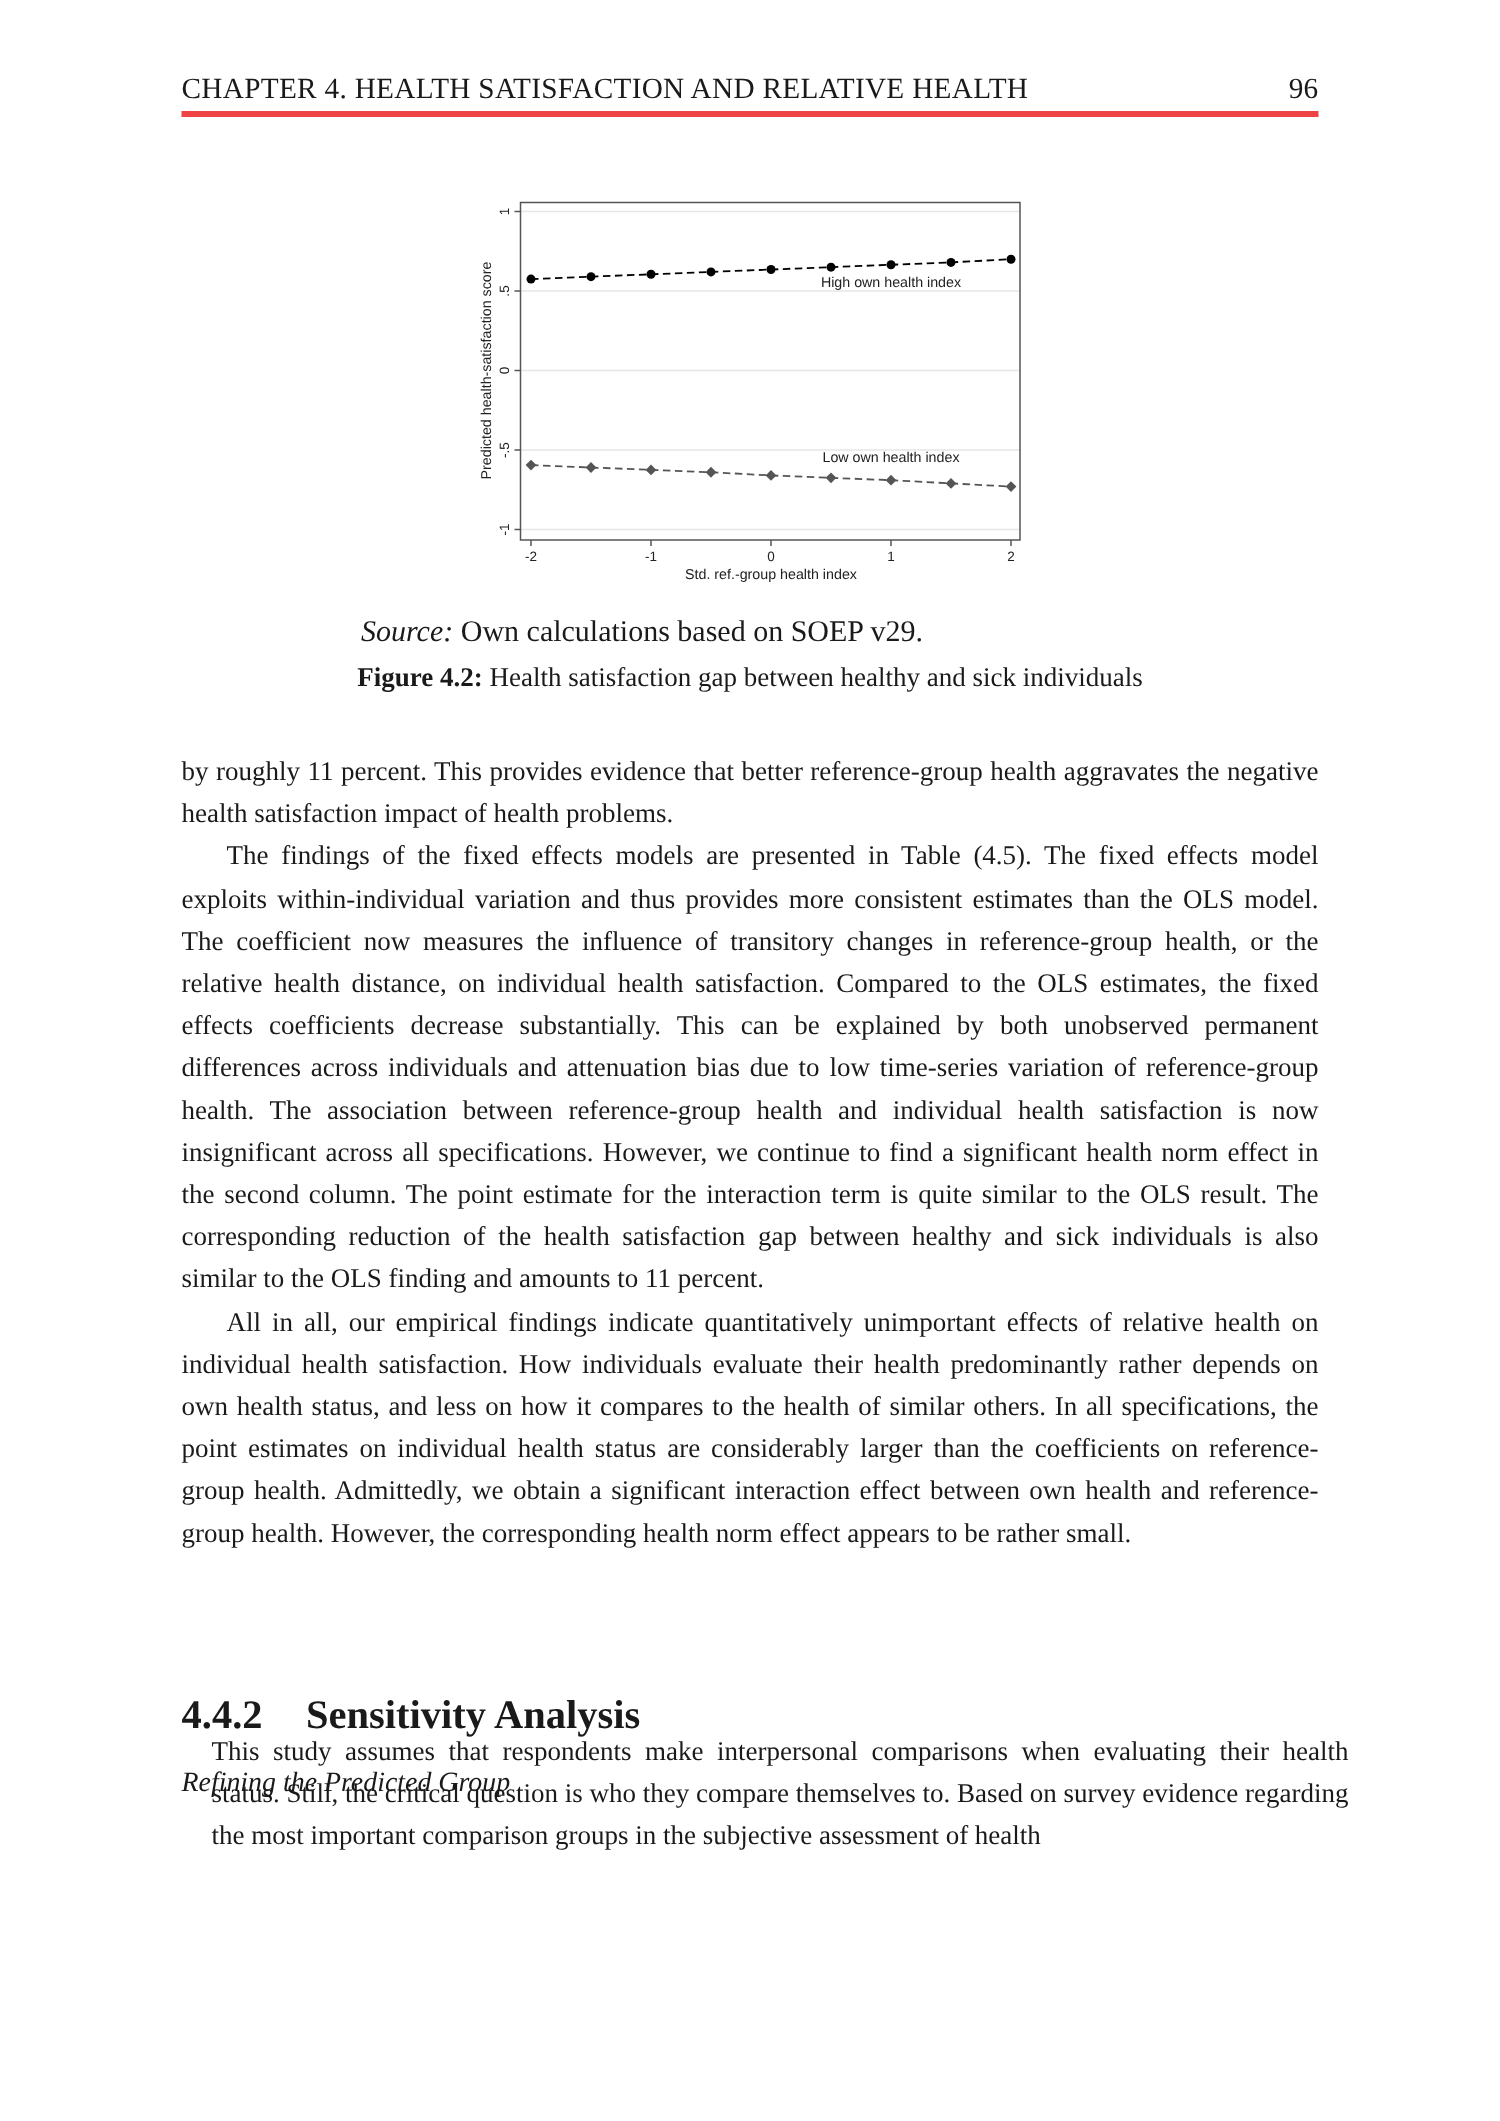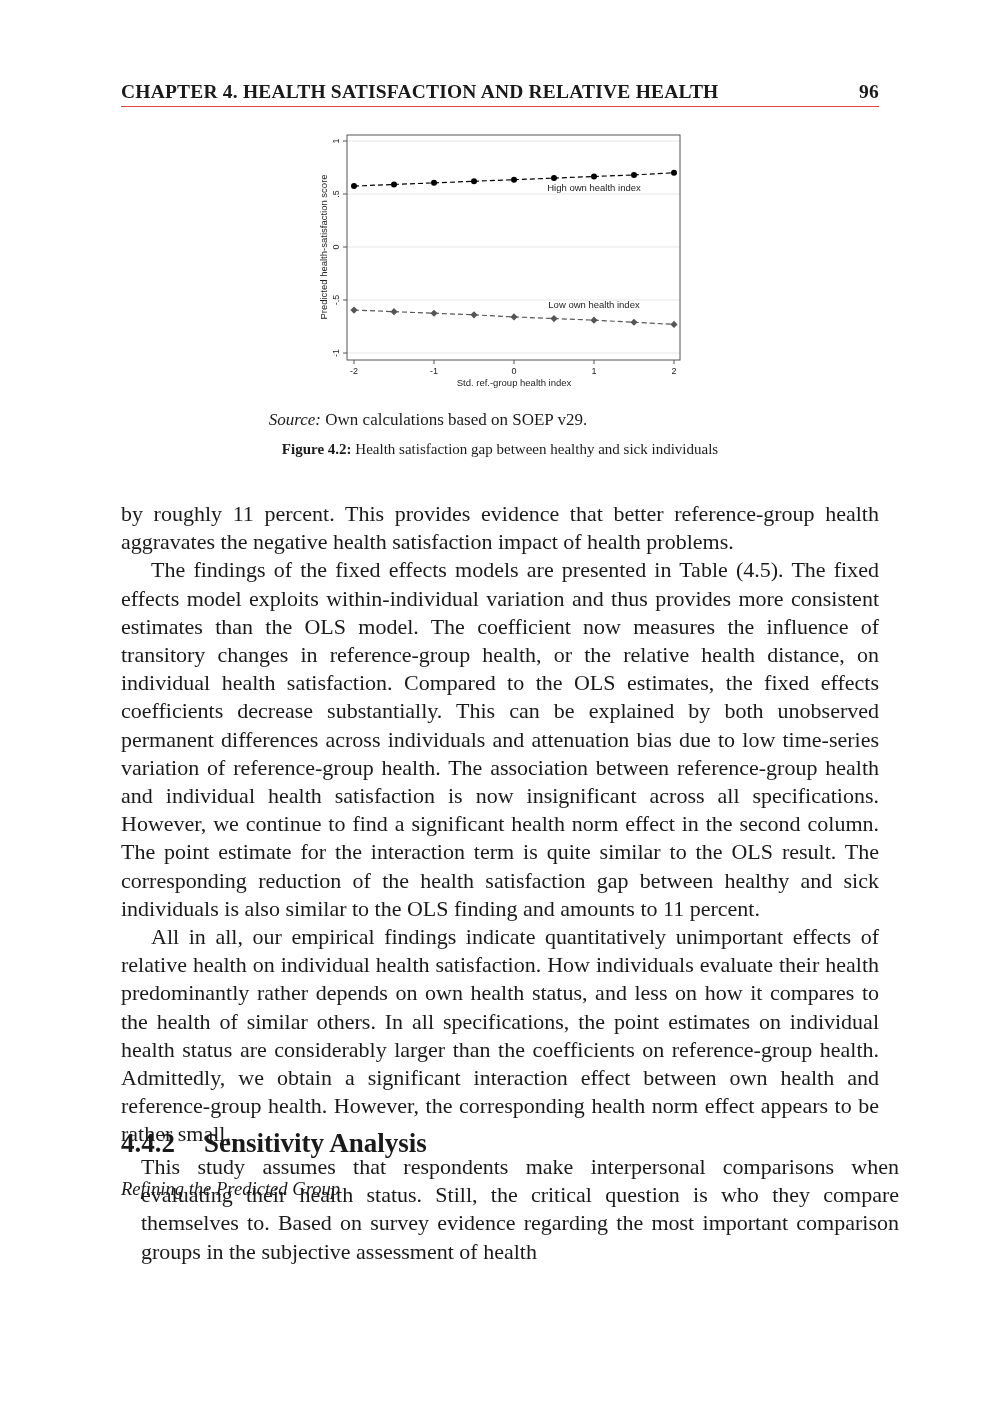--- a/index.html
+++ b/index.html
@@ -1,25 +1,25 @@
 <!DOCTYPE html>
 <html><head>
 <meta charset="utf-8">
 <style>
   html, body { margin:0; padding:0; background:#fff; }
   body { width:1000px; height:1414px; position:relative; font-family:"DejaVu Serif", "Liberation Serif", serif; color:#1a1a1a; }
-  .header { position:absolute; left:121px; top:80px; width:758px; height:26px; border-bottom:1px solid #ef4444; font-size:17.5px; letter-spacing:0.2px;font-weight:bold; }
+  .header { position:absolute; left:121px; top:48px; width:758px; height:26px; border-bottom:4px solid #ef4444; font-size:17.5px; letter-spacing:0.2px; }
   .header .title { position:absolute; left:0; top:1px; font-family:"Liberation Serif", serif; font-size:19.5px; }
   .header .pagenum { position:absolute; right:0; top:1px; font-family:"Liberation Serif", serif; font-size:19.5px;margin-left:48px; }
   #chart { position:absolute; left:300px; top:120px; }
-  .source { position:absolute; left:0; width:856px; top:410px; text-align:center; font-family:"Liberation Serif", serif; font-size:17px; }
+  .source { position:absolute; left:0; width:856px; top:410px; text-align:center; font-family:"Liberation Serif", serif; font-size:20px; }
   .source i { font-style:italic; }
-  .caption { position:absolute; left:0; width:1000px; top:441px; text-align:center; font-family:"Liberation Serif", serif; font-size:15px; }
+  .caption { position:absolute; left:0; width:1000px; top:441px; text-align:center; font-family:"Liberation Serif", serif; font-size:18px; }
   .caption b { font-weight:bold; }
-  .body { position:absolute; left:121px; width:758px; font-family:"Liberation Serif", serif; font-size:22px; line-height:28.2px; text-align:justify; }
+  .body { position:absolute; left:121px; width:758px; font-family:"Liberation Serif", serif; font-size:18px; line-height:28.2px; text-align:justify; }
   .body p { margin:0; }
   .indent { text-indent:30px; }
   .section { position:absolute; left:121px; top:1128px; font-family:"Liberation Serif", serif; font-weight:bold; font-size:27px; }
   .section .num { display:inline-block; width:83px; }
   .subsec { position:absolute; left:121px; top:1178px; font-family:"Liberation Serif", serif; font-style:italic; font-size:18.6px; }
   svg text { font-family:"Liberation Sans", sans-serif; }
 </style>
 </head>
 <body>
 

